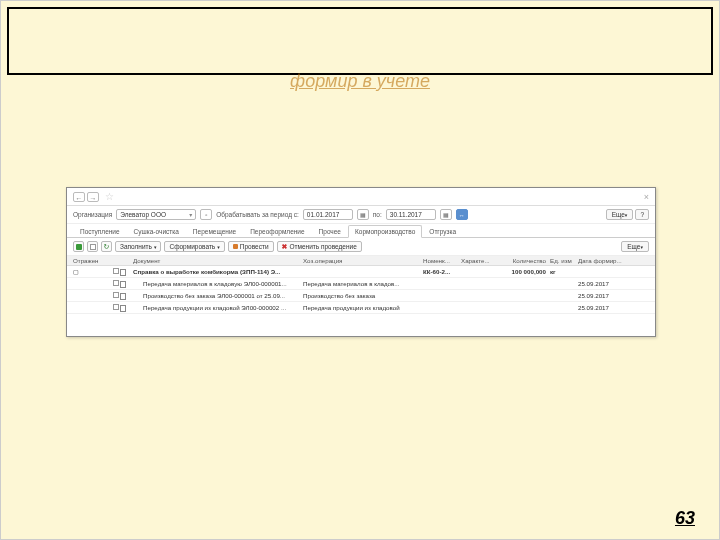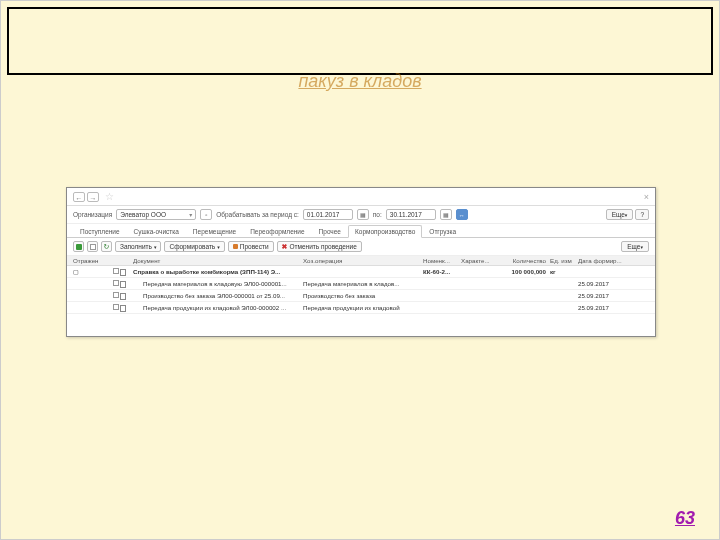--- a/index.html
+++ b/index.html
@@ -127,28 +127,28 @@
   }
   .bold-row { font-weight: bold; }
   .doc-icon {
     width: 6px; height: 7px; display: inline-block;
     background: #fff; border: 1px solid #888; margin-right: 2px;
     position: relative; top: 1px;
   }
   .page-num {
     position: absolute; right: 24px; bottom: 10px;
     font-size: 18px; font-style: italic; font-weight: bold;
-    text-decoration: underline; color: #a21caf;
+    text-decoration: underline; color: #000000;
   }
 </style>
 </head>
 <body>
 
 <div class="yellow-header"></div>
-<div class="subtitle">пакуз в кладов</div>
+<div class="subtitle">формир в учете</div>
 
 <div class="window">
   <div class="titlebar">
     <div class="nav">
       <span>←</span>
       <span>→</span>
     </div>
     <span class="star">☆</span>
     <span class="close">×</span>
   </div>

